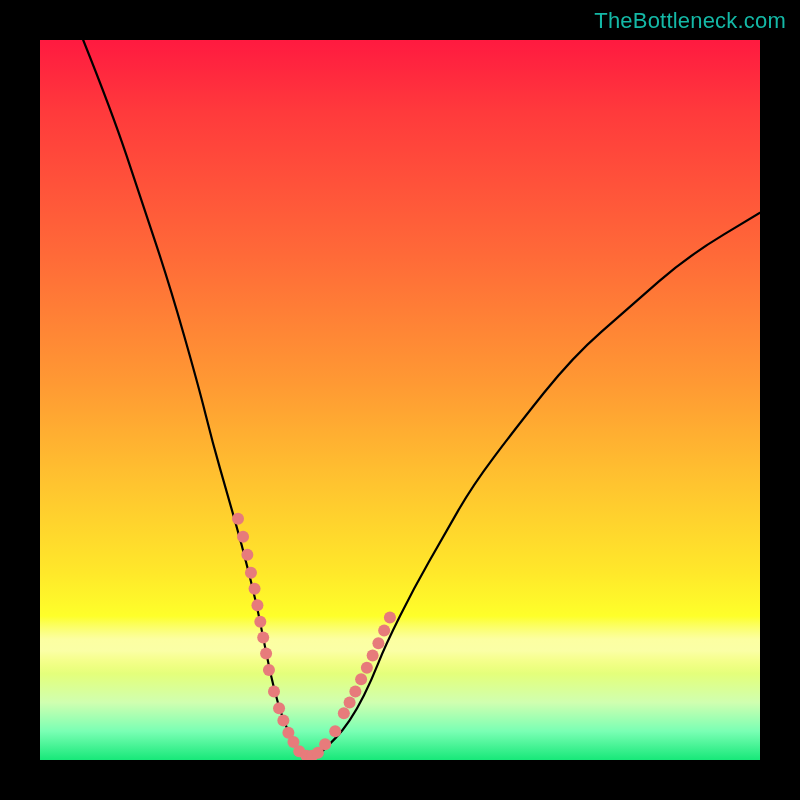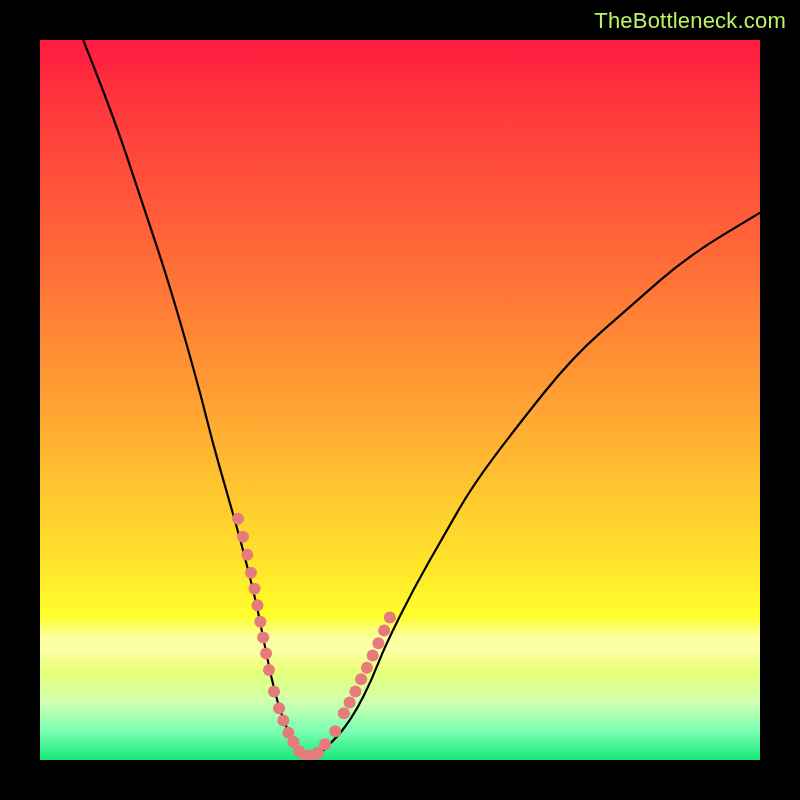--- a/index.html
+++ b/index.html
@@ -66,21 +66,21 @@
     position: absolute;
     left: 0;
     top: 0;
     width: 100%;
     height: 100%;
   }
   .watermark {
     position: absolute;
     top: 8px;
     right: 14px;
-    color: #bef264;
+    color: #14b8a6;
     font-size: 22px;
     font-weight: 400;
     letter-spacing: 0.2px;
     user-select: none;
   }
 </style>
 </head>
 <body>
 
 <div class="frame">

